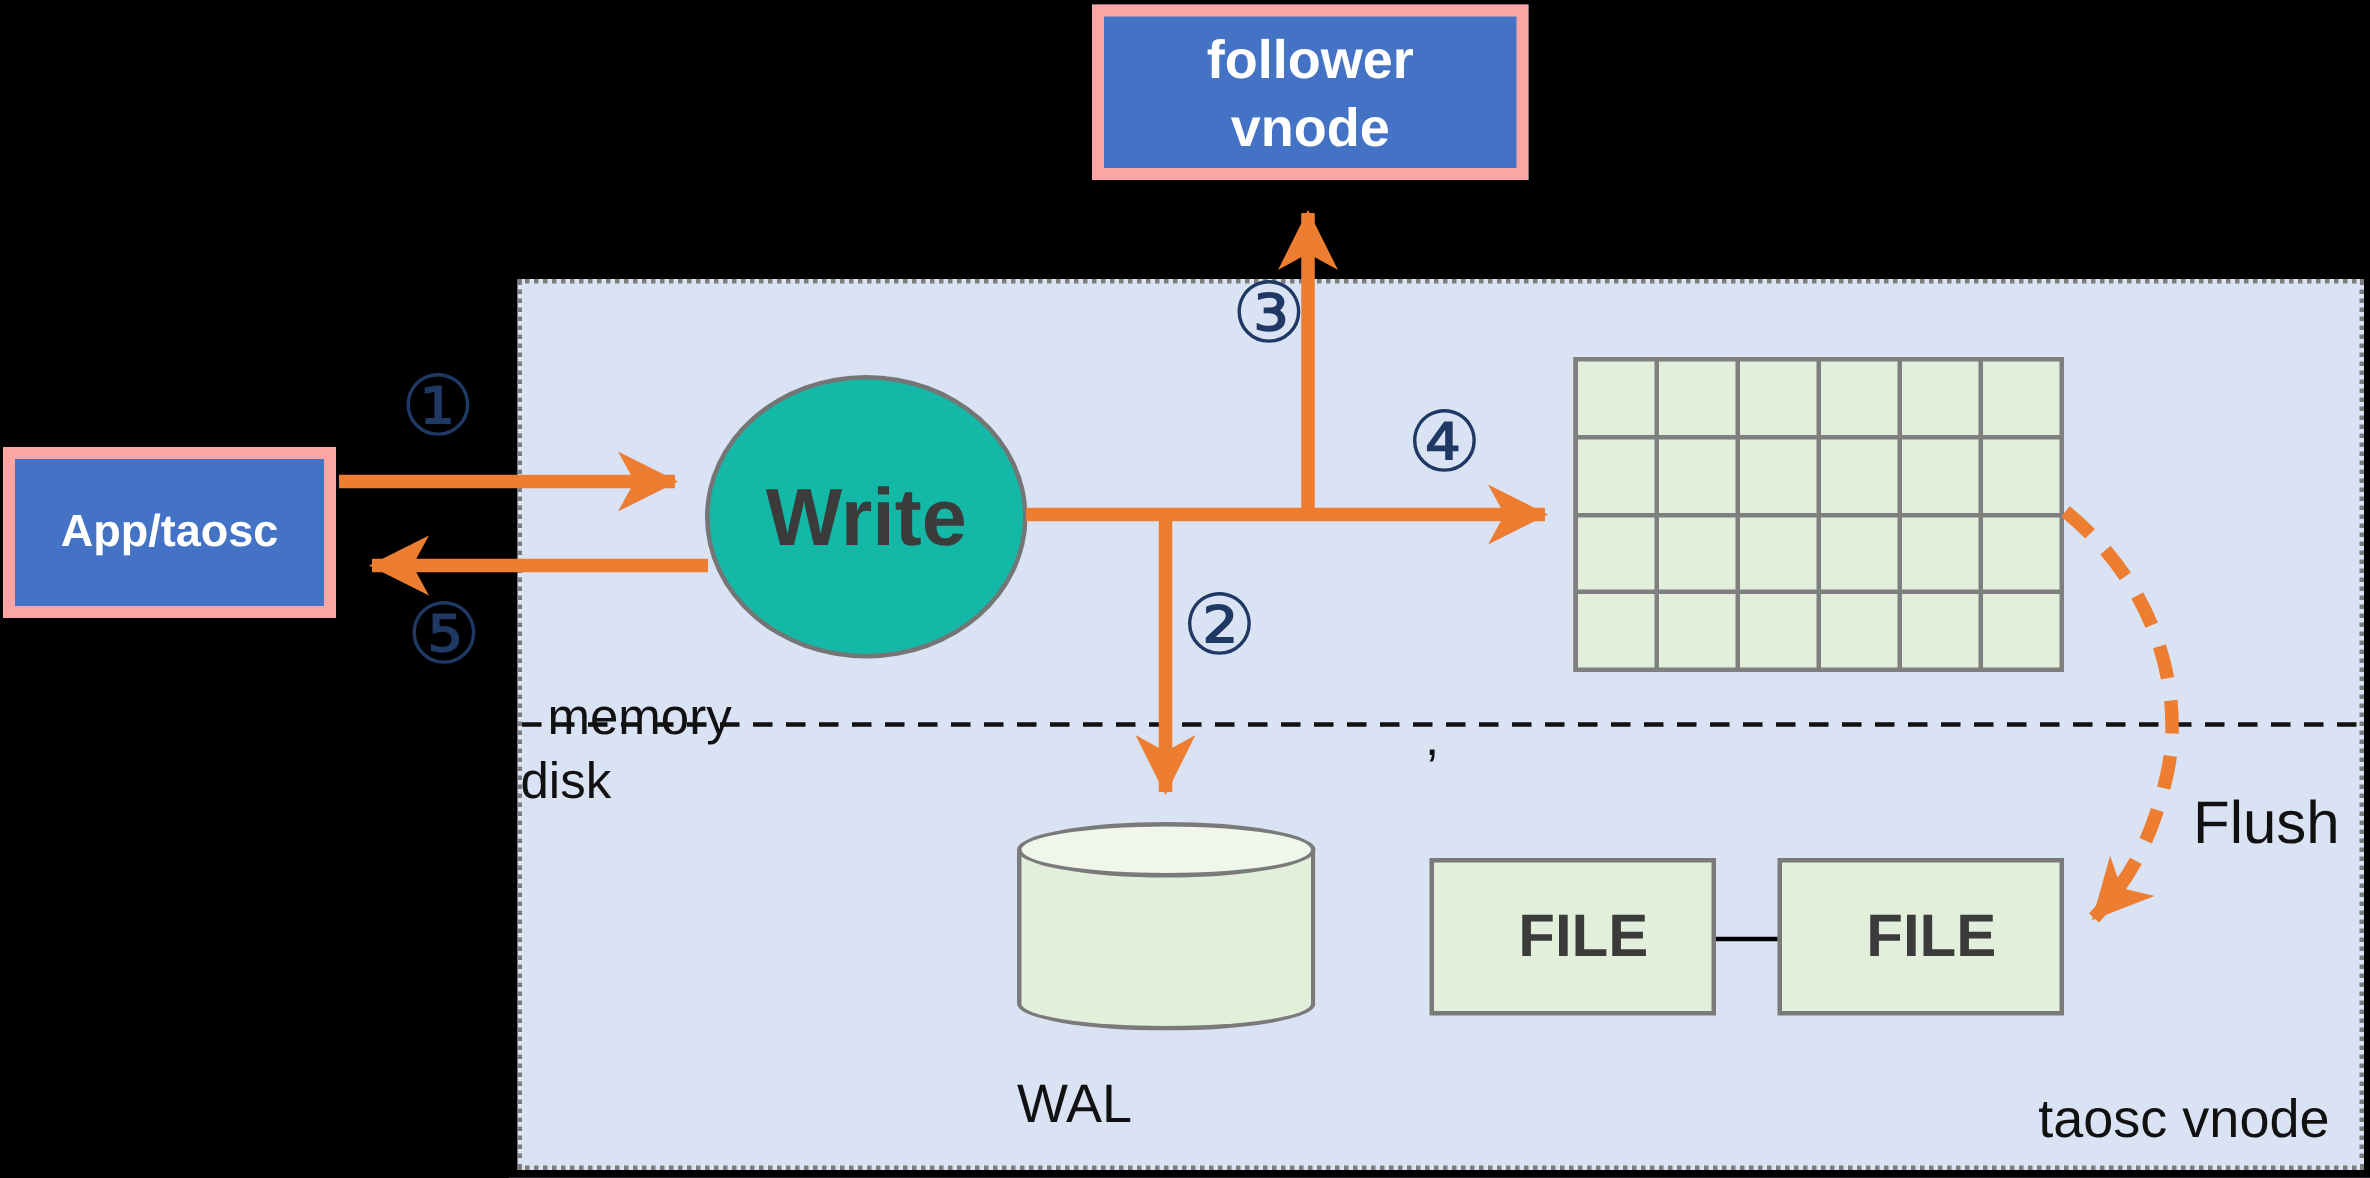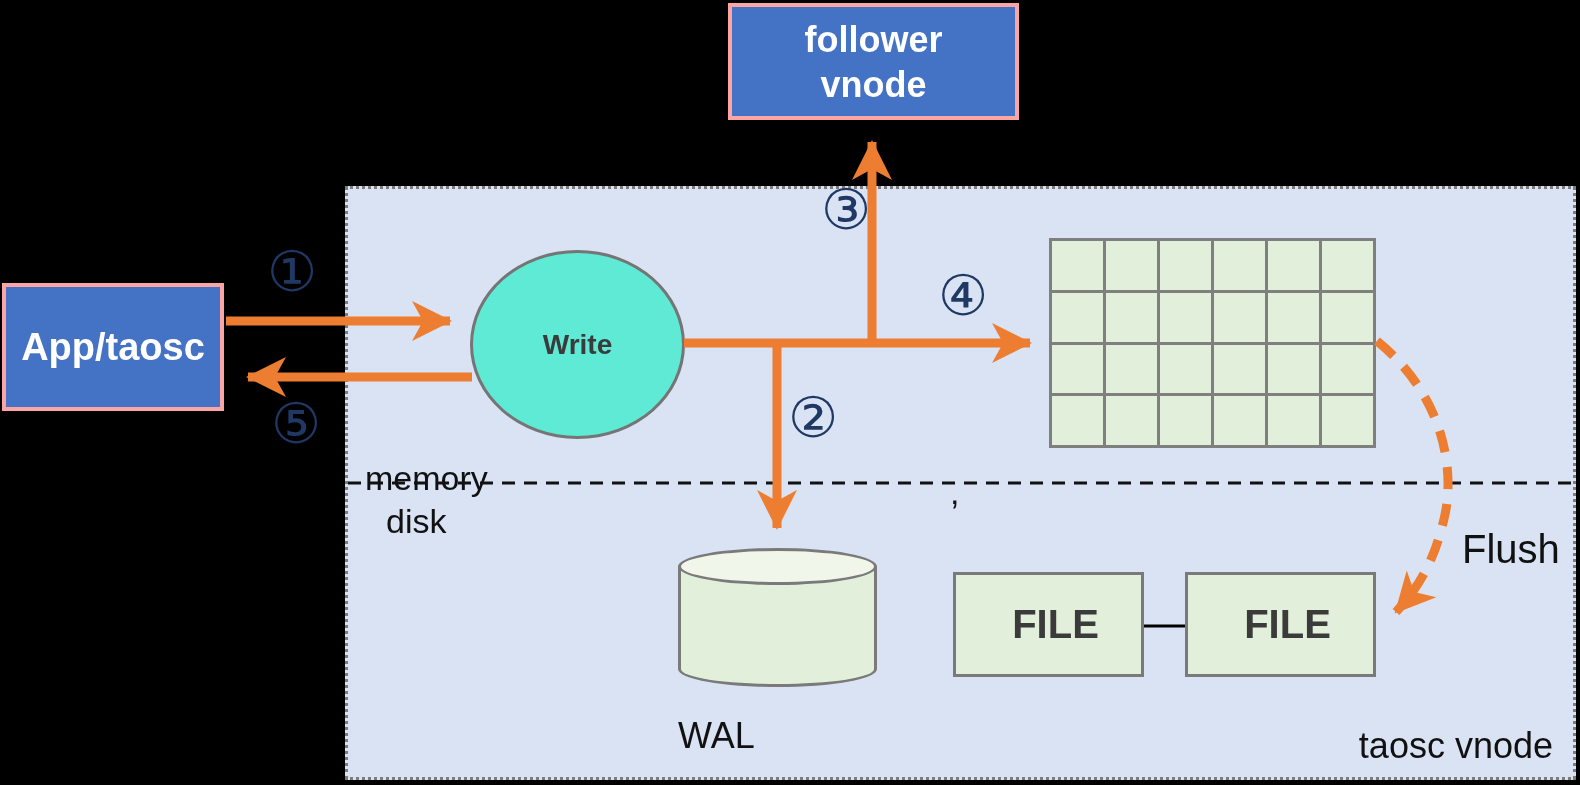--- a/index.html
+++ b/index.html
@@ -11,34 +11,34 @@
   }
 
   
   .leader-box {
     position:absolute; left:345px; top:186px; width:1231px; height:594px;
     background:#dae3f3; border:3px dotted #7c7c7c;
   }
 
   
   .blue-box {
-    position:absolute; background:#4472c4; border:4px solid #fca5a5;
+    position:absolute; background:#4472c4; border:8px solid #fca5a5;
     display:flex; align-items:center; justify-content:center;
     color:#ffffff; font-weight:bold; text-align:center;
   }
-  .blue-box.app  { left:2px;   top:283px; width:222px; height:128px; font-size:38px; }
+  .blue-box.app  { left:2px;   top:298px; width:222px; height:114px; font-size:30px; }
   .blue-box.follower { left:728px; top:3px; width:291px; height:117px; font-size:36px; line-height:1.25; }
   .pre { white-space:pre-line; }
 
   
   .write-ellipse {
     position:absolute; left:470px; top:250px; width:215px; height:189px;
-    background:#5eead4; border:3px solid #757575; border-radius:50%;
+    background:#14b8a6; border:3px solid #757575; border-radius:50%;
     display:flex; align-items:center; justify-content:center;
-    color:#3b3b3b; font-weight:bold; font-size:28px;
+    color:#3b3b3b; font-weight:bold; font-size:54px;
   }
 
   
   .grid {
     position:absolute; left:1049px; top:238px; width:327px; height:210px;
     display:grid; gap:3px; background:#7f7f7f; border:3px solid #7f7f7f;
   }
   .grid-cell { background:#e2efda; }
 
   
@@ -58,21 +58,21 @@
     background:#e2efda; border:3px solid #7a7a7a;
     display:flex; align-items:center; justify-content:center;
     color:#3b3b3b; font-weight:bold; font-size:40px;padding-left:14px;
   }
   .file-box.file1 { left:953px; }
   .file-box.file2 { left:1185px; }
 
   
   .lbl { position:absolute; color:#111;margin-top:13px; }
   .lbl.memory { left:365px; top:446px; font-size:34px; }
-  .lbl.disk   { left:386px; top:489px; font-size:34px; }
+  .lbl.disk   { left:347px; top:489px; font-size:34px; }
   .lbl.wal    { left:678px; top:702px; width:199px; text-align:left; font-size:36px; }
   .lbl.flush  { left:1462px; top:514px; font-size:40px; }
   .lbl.leader { right:27px; top:712px; font-size:36px; }
   .lbl.comma  { left:950px; top:460px; font-size:34px; }
 
   
   .step {
     position:absolute; color:#1f3864; font-size:56px; line-height:1;
     font-family:"DejaVu Sans", sans-serif;
     transform:translate(-50%,-50%); z-index:20;

